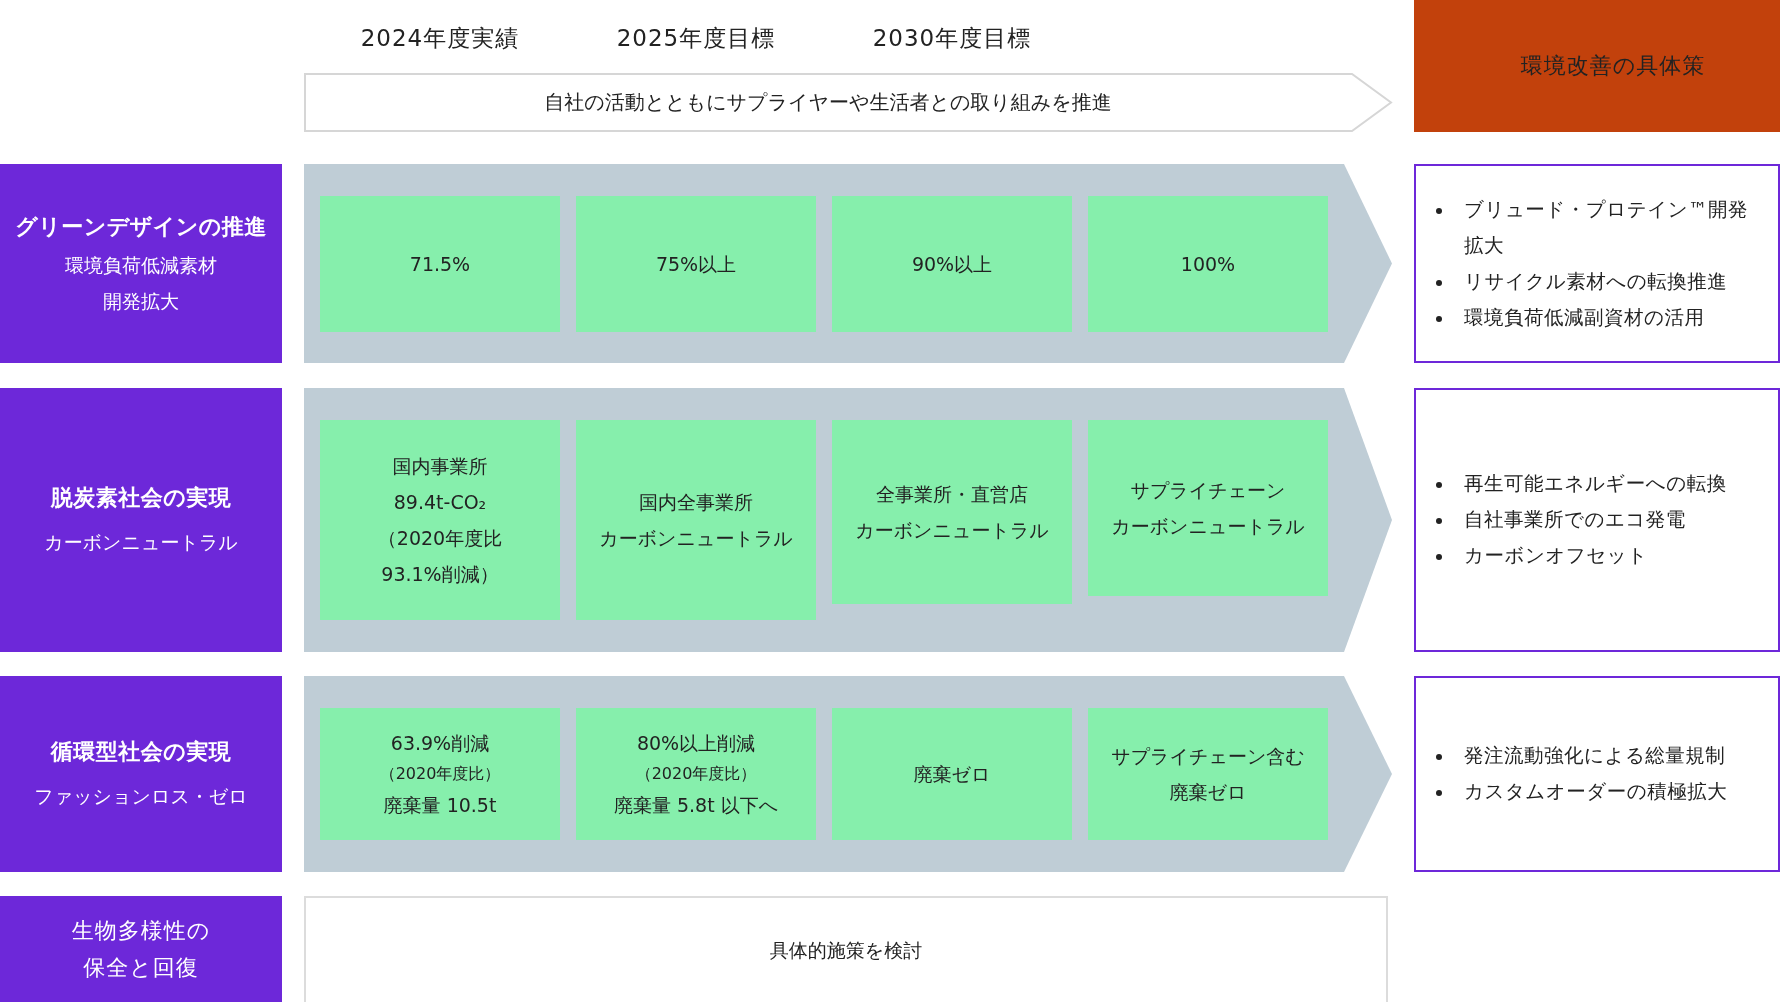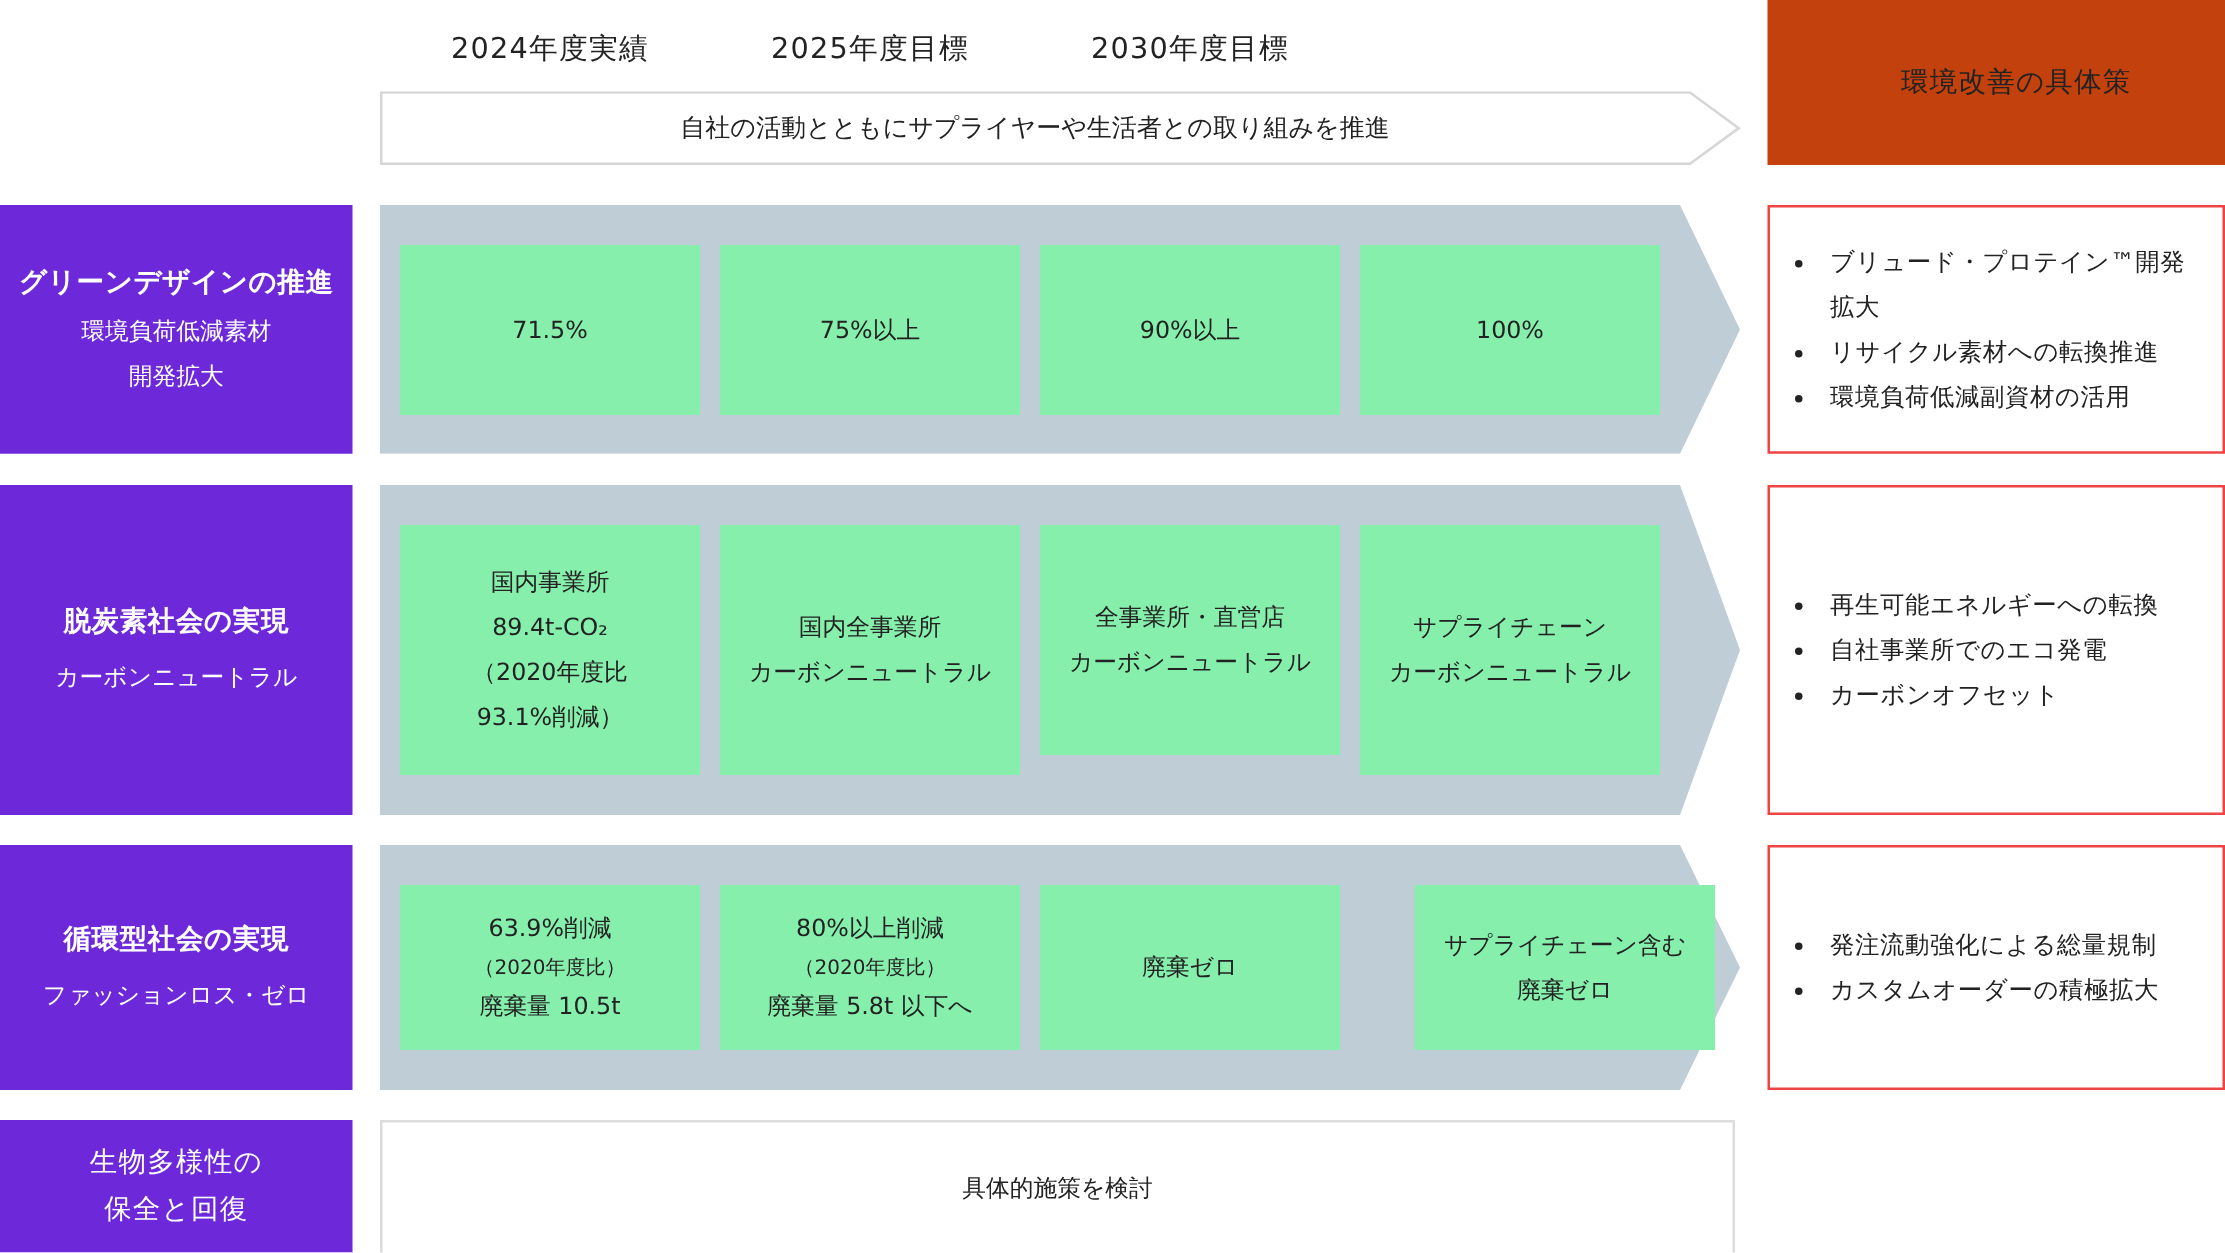--- a/index.html
+++ b/index.html
@@ -36,21 +36,21 @@
     .band { position:absolute; left:304px; width:1088px; }
     .band svg { position:absolute; left:0; top:0; }
     .cell {
       position:absolute; width:240px; background:#86efac;
       display:flex; flex-direction:column; align-items:center; justify-content:center;
       text-align:center; font-size:19px; line-height:36px; color:#222;
     }
     .cell .small { font-size:16px; line-height:26px; }
     .measures {
       position:absolute; left:1414px; width:362px; background:#fff;
-      border:2px solid #ef4444; display:flex; align-items:center;
+      border:2px solid #6d28d9; display:flex; align-items:center;
     }
     .measures ul { list-style:none; margin:0; padding:0 0 0 34px; }
     .measures li {
       position:relative; font-size:19.5px; line-height:36px; color:#222; padding-left:14px;
       letter-spacing:0.5px;
     }
     .measures li::before {
       content:""; position:absolute; left:-14px; top:16px; width:6px; height:6px;
       border-radius:50%; background:#222;
     }
@@ -124,21 +124,21 @@
   <span>93.1%削減）</span>
 </div>
 <div class="cell" style="left:576px;top:420px;height:200px;">
   <span>国内全事業所</span>
   <span>カーボンニュートラル</span>
 </div>
 <div class="cell" style="left:832px;top:420px;height:184px;text-align:right;">
   <span>全事業所・直営店</span>
   <span>カーボンニュートラル</span>
 </div>
-<div class="cell" style="left:1088px;top:420px;height:200px;">
+<div class="cell" style="left:1088px;top:420px;height:176px;">
   <span>サプライチェーン</span>
   <span>カーボンニュートラル</span>
 </div>
 <div class="measures" style="top:388px;height:260px;">
   <ul>
     <li>再生可能エネルギーへの転換</li>
     <li>自社事業所でのエコ発電</li>
     <li>カーボンオフセット</li>
   </ul>
 </div>
@@ -158,21 +158,21 @@
   <span>廃棄量 10.5t</span>
 </div>
 <div class="cell" style="left:576px;top:708px;height:132px;">
   <span>80%以上削減</span>
   <span class="small">（2020年度比）</span>
   <span>廃棄量 5.8t 以下へ</span>
 </div>
 <div class="cell" style="left:832px;top:708px;height:132px;">
   <span>廃棄ゼロ</span>
 </div>
-<div class="cell" style="left:1088px;top:708px;height:132px;margin-left:44px;">
+<div class="cell" style="left:1088px;top:708px;height:132px;">
   <span>サプライチェーン含む</span>
   <span>廃棄ゼロ</span>
 </div>
 <div class="measures" style="top:676px;height:192px;">
   <ul>
     <li>発注流動強化による総量規制</li>
     <li>カスタムオーダーの積極拡大</li>
   </ul>
 </div>
 

